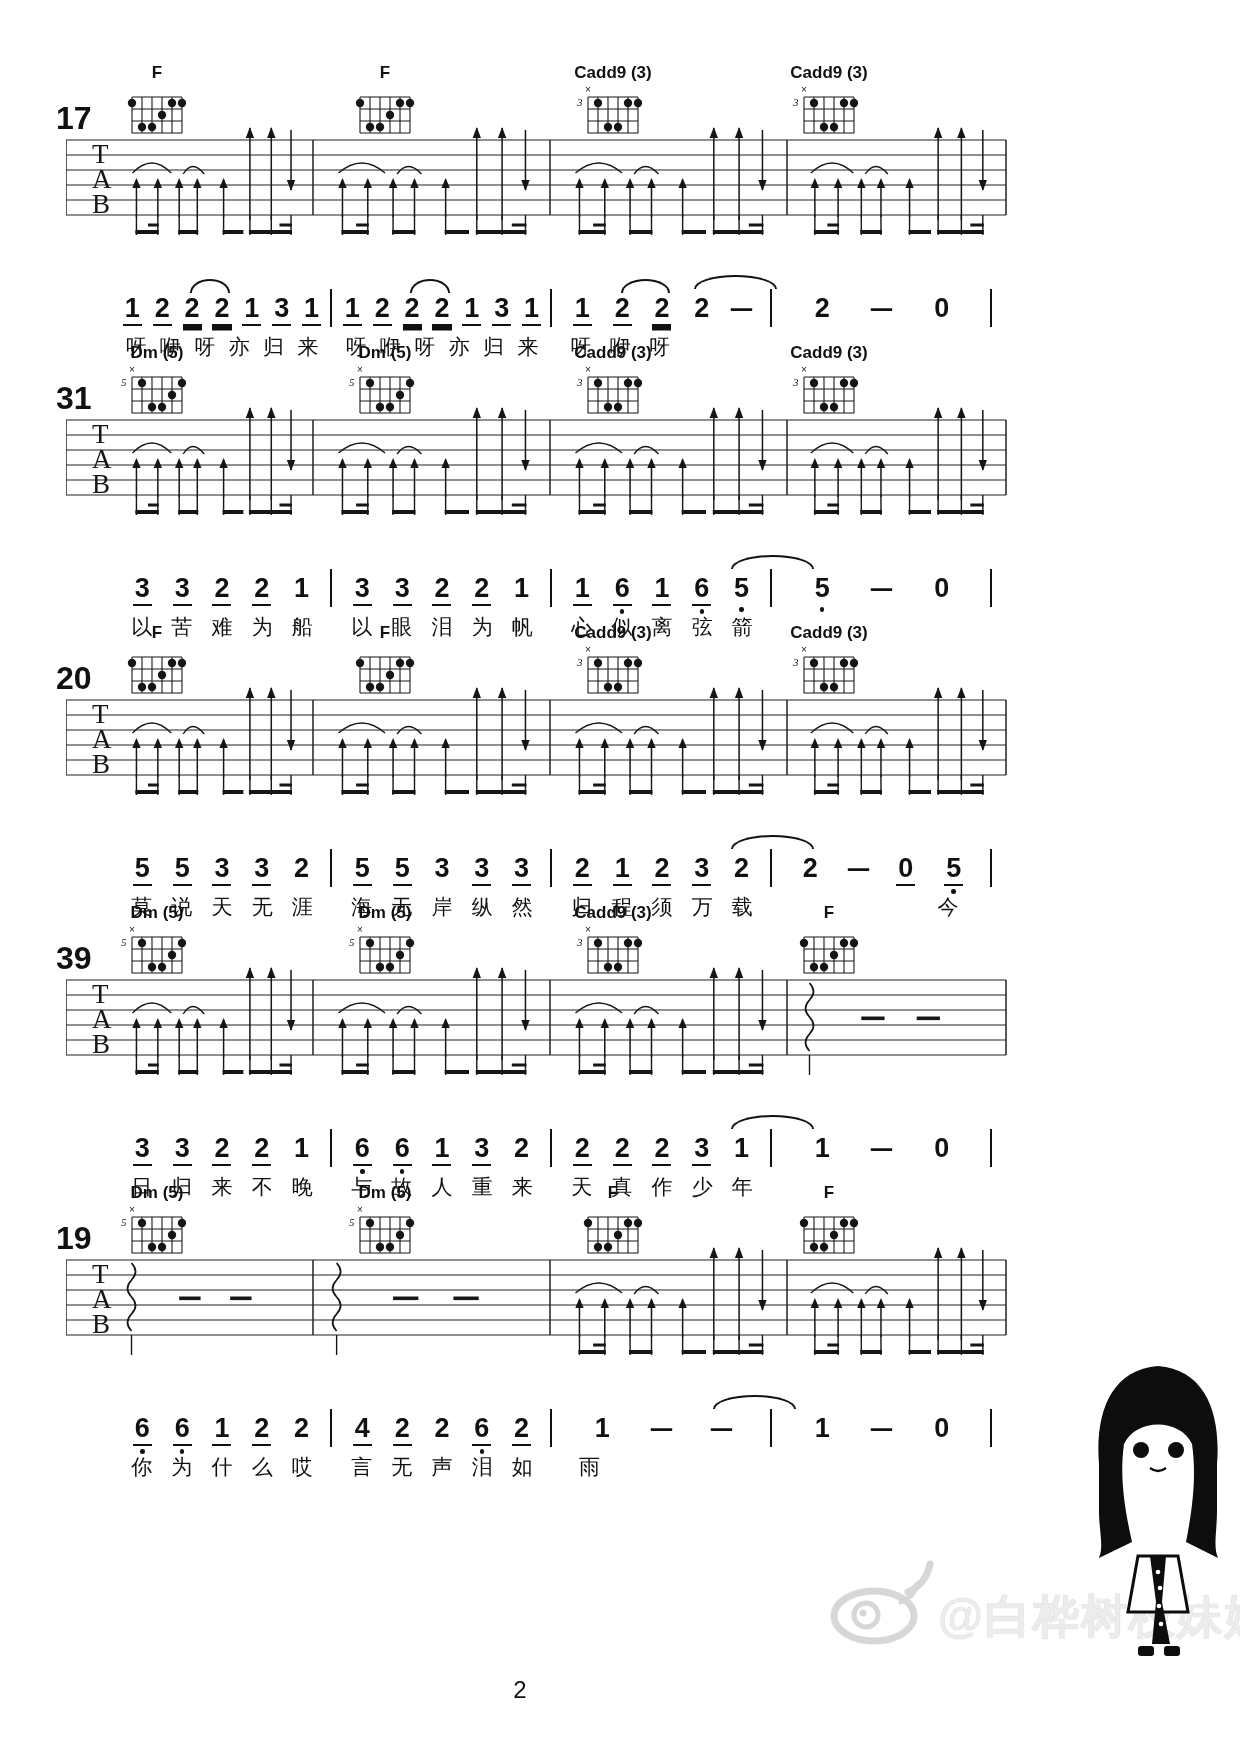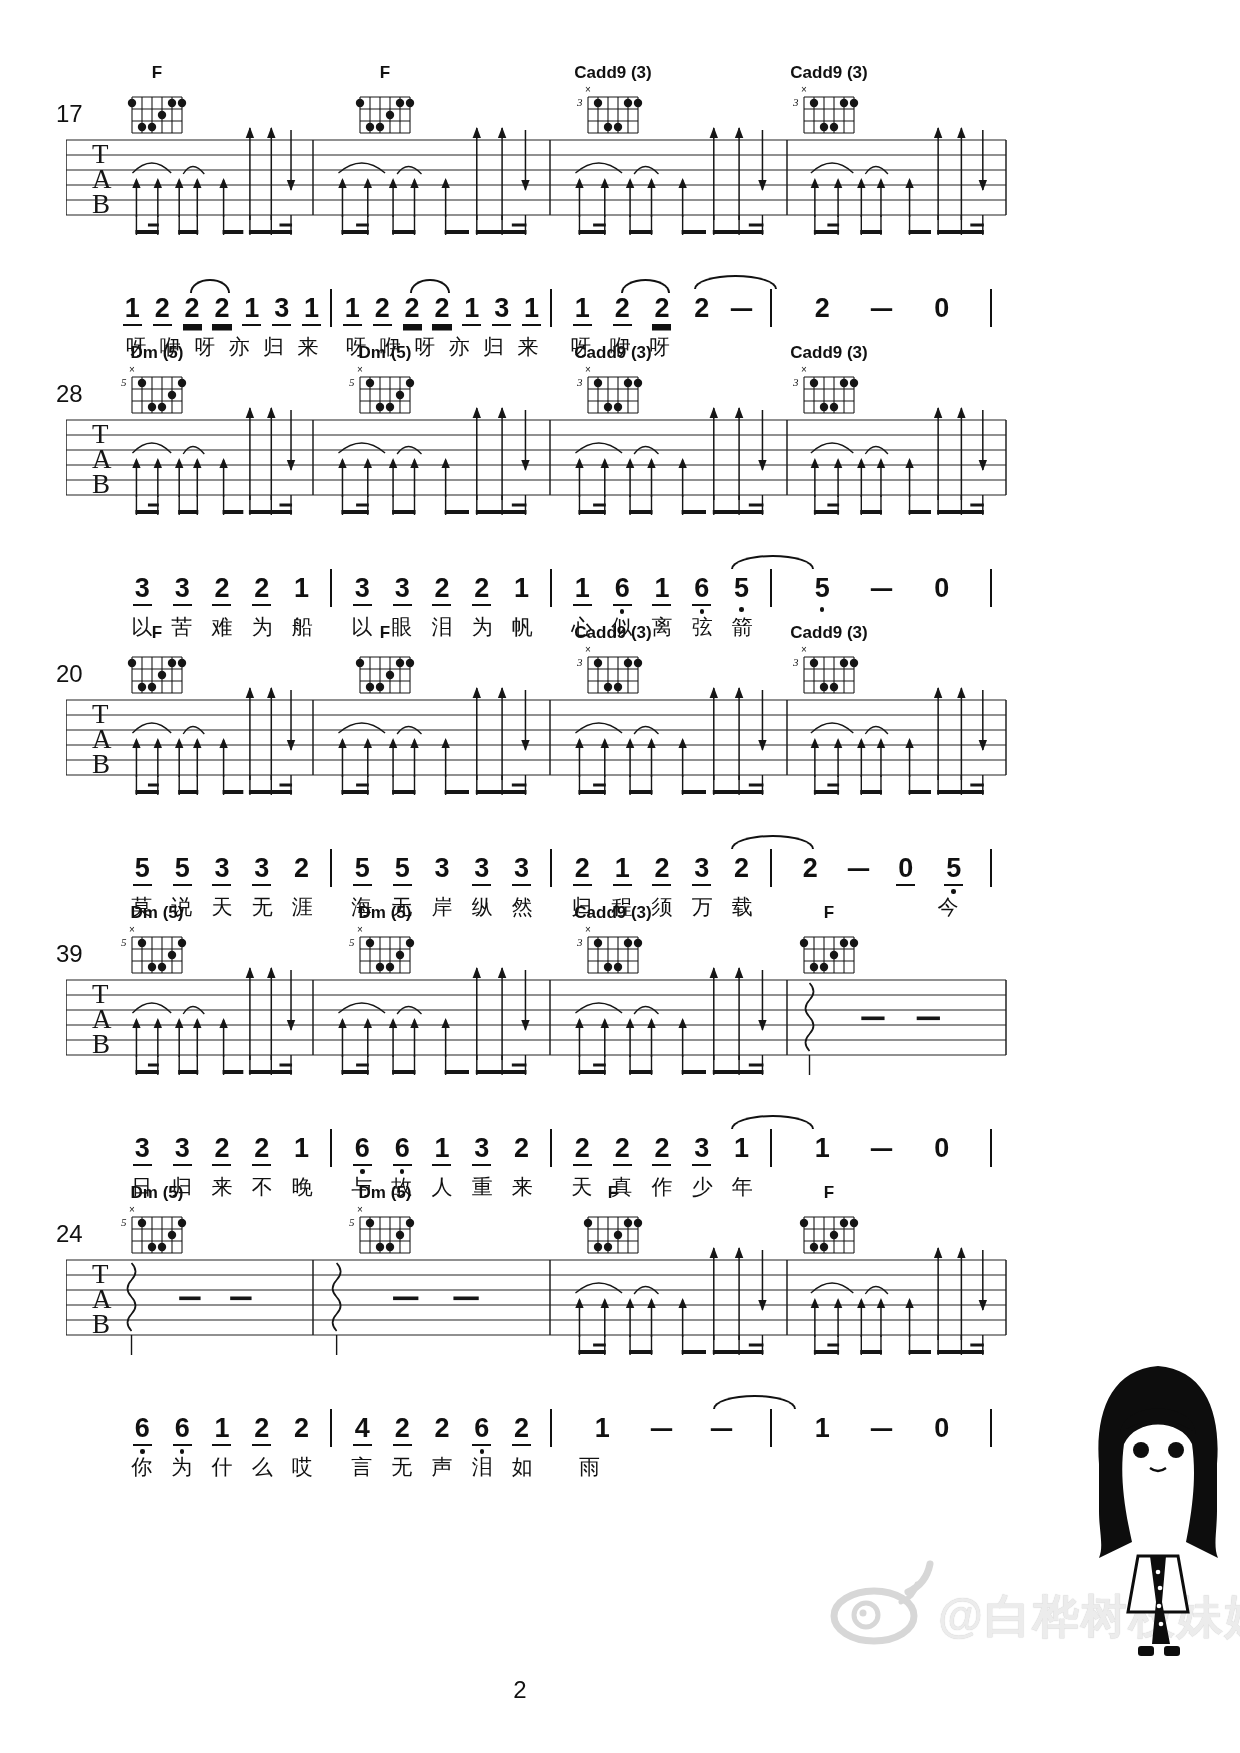--- a/index.html
+++ b/index.html
@@ -1,19 +1,19 @@
 <!DOCTYPE html>
 <html><head>
 <meta charset="utf-8">
 <style>
   html,body{margin:0;padding:0;background:#888;}
   .page{position:relative;width:1240px;height:1753px;background:#ffffff;overflow:hidden;
         font-family:"Liberation Sans",sans-serif;color:#111;margin:0 auto;}
   .system{position:absolute;left:0;width:1240px;height:280px;}
-  .mnum{position:absolute;left:56px;top:38px;font-size:24px;font-weight:400;}
+  .mnum{position:absolute;left:56px;top:38px;font-size:32px;font-weight:700;}
   .chord{position:absolute;top:2px;width:74px;text-align:center;}
   .chordname{position:relative;left:50%;transform:translateX(-50%);width:max-content;
              font-size:17px;font-weight:700;margin-bottom:0;line-height:1.1;}
   .staffsvg{position:absolute;left:66px;top:52px;}
   .numrow{position:absolute;left:112px;top:230px;width:880px;display:flex;}
   .lyrrow{position:absolute;left:112px;top:271px;width:880px;display:flex;}
   .ncell{position:relative;width:220px;display:flex;justify-content:space-evenly;
          align-items:flex-start;padding-top:2px;}
   .vbar{position:absolute;right:0;top:-3px;width:2px;height:38px;background:#111;}
   .note{display:flex;flex-direction:column;align-items:center;}
@@ -378,21 +378,21 @@
             <div class="linner" style="width: 62%;">
               <span class="lchar">呀</span>
               <span class="lchar">咿</span>
               <span class="lchar">呀</span>
             </div>
           </div>
           <div class="lcell"></div>
         </div>
       </div>
       <div class="system" style="top: 342px;">
-        <div class="mnum">28</div>
+        <div class="mnum">31</div>
         <div class="chord" style="left: 120px;"><div class="chordname">Dm (5)</div><svg width="74" height="64" viewBox="0 0 74 64">
             <line x1="12" y1="14" x2="12" y2="50" stroke="#161616" stroke-width="1.1"></line>
             <line x1="22" y1="14" x2="22" y2="50" stroke="#161616" stroke-width="1.1"></line>
             <line x1="32" y1="14" x2="32" y2="50" stroke="#161616" stroke-width="1.1"></line>
             <line x1="42" y1="14" x2="42" y2="50" stroke="#161616" stroke-width="1.1"></line>
             <line x1="52" y1="14" x2="52" y2="50" stroke="#161616" stroke-width="1.1"></line>
             <line x1="62" y1="14" x2="62" y2="50" stroke="#161616" stroke-width="1.1"></line>
             <line x1="12" y1="14" x2="62" y2="14" stroke="#161616" stroke-width="1.2"></line>
             <line x1="12" y1="26" x2="62" y2="26" stroke="#161616" stroke-width="1.2"></line>
             <line x1="12" y1="38" x2="62" y2="38" stroke="#161616" stroke-width="1.2"></line>
@@ -1351,21 +1351,21 @@
               <span class="lchar">真</span>
               <span class="lchar">作</span>
               <span class="lchar">少</span>
               <span class="lchar">年</span>
             </div>
           </div>
           <div class="lcell"></div>
         </div>
       </div>
       <div class="system" style="top: 1182px;">
-        <div class="mnum">24</div>
+        <div class="mnum">19</div>
         <div class="chord" style="left: 120px;"><div class="chordname">Dm (5)</div><svg width="74" height="64" viewBox="0 0 74 64">
             <line x1="12" y1="14" x2="12" y2="50" stroke="#161616" stroke-width="1.1"></line>
             <line x1="22" y1="14" x2="22" y2="50" stroke="#161616" stroke-width="1.1"></line>
             <line x1="32" y1="14" x2="32" y2="50" stroke="#161616" stroke-width="1.1"></line>
             <line x1="42" y1="14" x2="42" y2="50" stroke="#161616" stroke-width="1.1"></line>
             <line x1="52" y1="14" x2="52" y2="50" stroke="#161616" stroke-width="1.1"></line>
             <line x1="62" y1="14" x2="62" y2="50" stroke="#161616" stroke-width="1.1"></line>
             <line x1="12" y1="14" x2="62" y2="14" stroke="#161616" stroke-width="1.2"></line>
             <line x1="12" y1="26" x2="62" y2="26" stroke="#161616" stroke-width="1.2"></line>
             <line x1="12" y1="38" x2="62" y2="38" stroke="#161616" stroke-width="1.2"></line>

